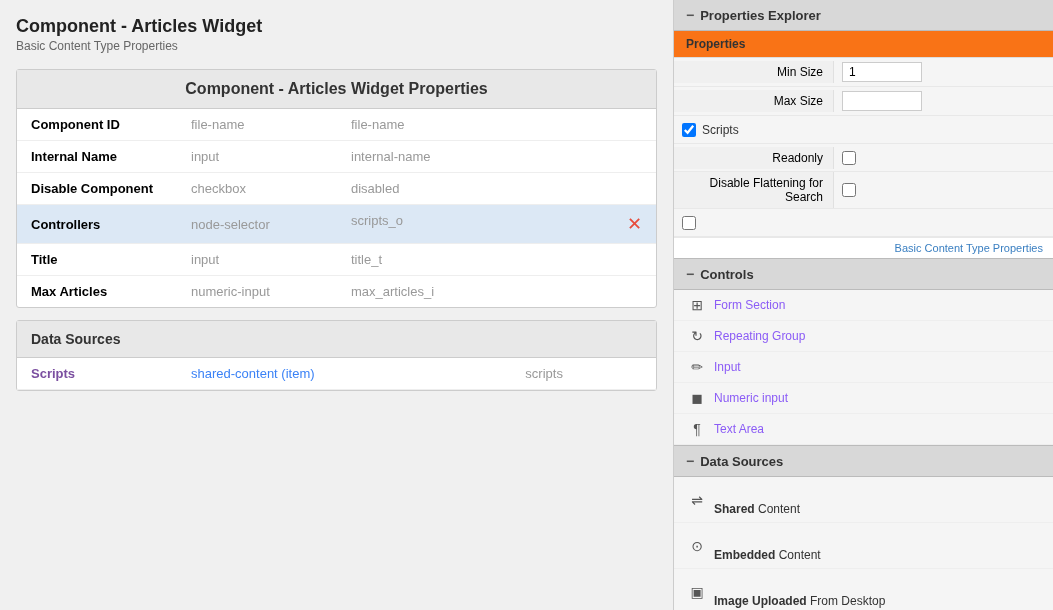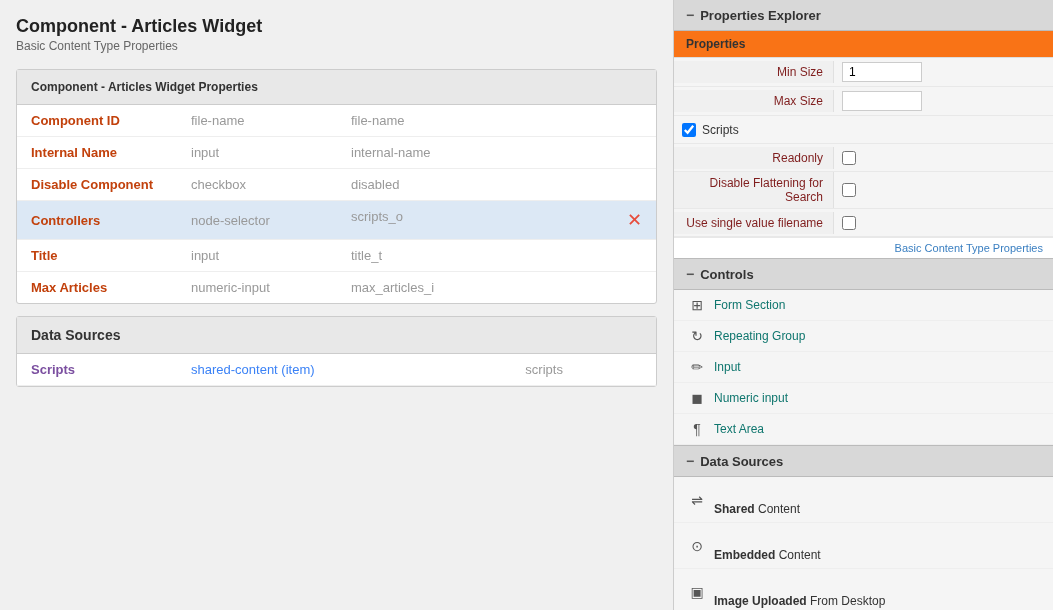--- a/index.html
+++ b/index.html
@@ -30,22 +30,23 @@
       background: #fff;
       border: 1px solid #ccc;
       border-radius: 3px;
       margin-bottom: 12px;
     }
 
     .card-header {
       background: #e8e8e8;
       padding: 10px 14px;
       font-weight: bold;
-      font-size: 12px;
+      font-size: 16px;
       border-bottom: 1px solid #ccc;
+      text-align: center;
     }
 
     .prop-table {
       width: 100%;
       border-collapse: collapse;
     }
 
     .prop-table tr {
       border-bottom: 1px solid #eee;
     }
@@ -57,21 +58,21 @@
     .prop-table tr.selected {
       background: #dce8f5;
     }
 
     .prop-table td {
       padding: 8px 14px;
       vertical-align: middle;
     }
 
     .prop-table td:first-child {
-      color: #c2410c;
+      color: #000000;
       font-weight: bold;
       width: 160px;
       margin-top: 8px;
     }
 
     .prop-table td:nth-child(2) {
       color: #999;
       width: 160px;
     }
 
@@ -178,21 +179,21 @@
       align-items: center;
       border-bottom: 1px solid #e8e8e8;
       min-height: 28px;
     }
 
     .prop-row-label {
       text-align: right;
       width: 160px;
       min-width: 160px;
       padding: 4px 10px 4px 4px;
-      color: #7f1d1d;
+      color: #000000;
       font-size: 12px;
       background: #f0f0f0;
       border-right: 1px solid #e0e0e0;
       height: 100%;
       display: flex;
       align-items: center;
       justify-content: flex-end;
     }
 
     .prop-row-value {
@@ -252,21 +253,21 @@
       display: flex;
       align-items: center;
       justify-content: center;
       font-size: 14px;
       color: #555;
       flex-shrink: 0;
     }
 
     .control-label {
       font-size: 12px;
-      color: #0f766e;
+      color: #8b5cf6;
     }
 
     
     .datasources-section {
       border-bottom: 1px solid #bbb;
     }
 
     .ds-item {
       display: flex;
       align-items: center;
@@ -394,21 +395,20 @@
             <input type="checkbox" class="prop-checkbox" style="">
           </div>
         </div>
         <div class="prop-row">
           <div class="prop-row-label">Disable Flattening for Search</div>
           <div class="prop-row-value">
             <input type="checkbox" class="prop-checkbox" style="">
           </div>
         </div>
         <div class="prop-row">
-          <div class="prop-row-label">Use single value filename</div>
           <div class="prop-row-value">
             <input type="checkbox" class="prop-checkbox" style="">
           </div>
         </div>
       </div>
     <div class="basic-content-link">Basic Content Type Properties</div>
   </div>
 
   <div class="controls-section">
     <div class="section-header">

